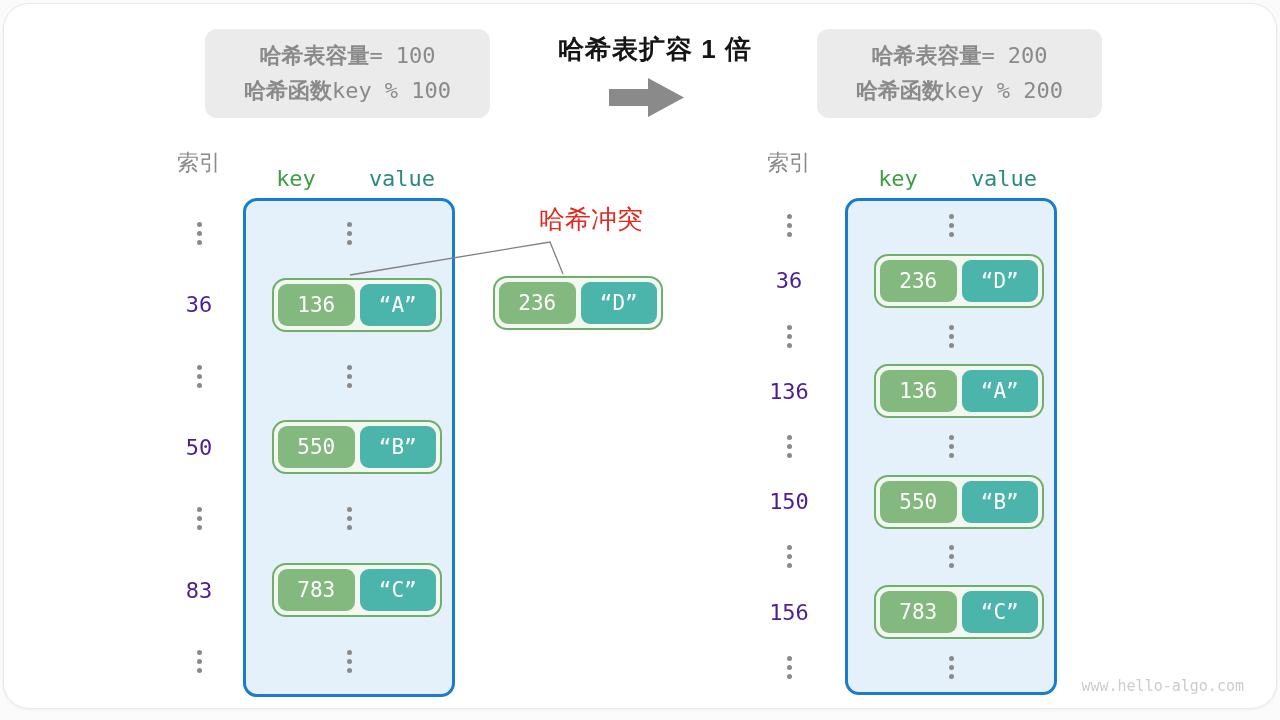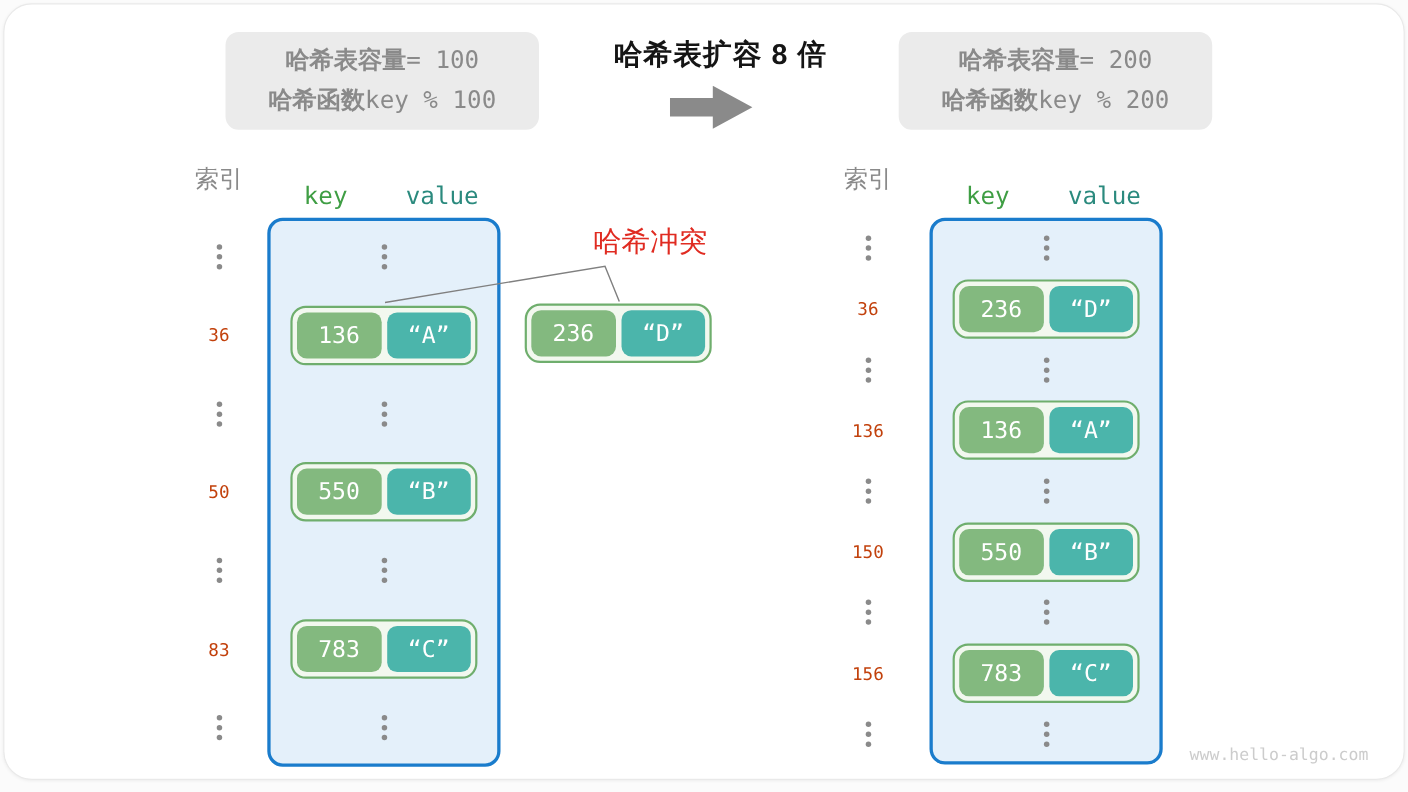--- a/index.html
+++ b/index.html
@@ -58,33 +58,33 @@
   .tw-left{left:155px;width:300px;height:499px;--idxw:88px;}
   .tw-left .bucket-box{left:88px;}
   .tw-right{left:733px;width:324px;height:497px;--idxw:112px;}
   .tw-right .bucket-box{left:112px;}
   .th-left{left:155px;--idxw:88px;}
   .th-right{left:733px;--idxw:112px;}
 
   .trow{flex:1;display:flex;align-items:center;position:relative;}
   .idx-cell{width:var(--idxw);display:flex;justify-content:center;align-items:center;}
   .slot{width:212px;display:flex;justify-content:center;align-items:center;}
-  .idx-label{color:#c2410c;font-size:16px;
+  .idx-label{color:#4c1d95;font-size:22px;
     font-family:"DejaVu Sans Mono","Liberation Mono",monospace;}
 
   
   .dots{display:inline-flex;flex-direction:column;gap:4px;}
   .dots i{width:5px;height:5px;border-radius:50%;background:#8a8a8a;display:block;}
 
   
   .pair{
     width:170px;height:54px;box-sizing:border-box;border-radius:14px;
     border:2px solid var(--pair-border,#6fae6d);
     background:var(--pair-fill,#f2f8ef);
-    display:flex;gap:5px;padding:4px;
+    display:flex;gap:5px;padding:4px;margin-left:16px;
   }
   .pair .cell{
     flex:1;border-radius:9px;display:flex;justify-content:center;align-items:center;
     color:#ffffff;font-size:21px;
     font-family:"DejaVu Sans Mono","Liberation Mono",monospace;
   }
   .pair .key{background:var(--key-green,#83b97f);}
   .pair .val{background:var(--value-teal,#4bb5ab);}
 
   
@@ -109,21 +109,21 @@
   <div class="cap-line">
     <span class="cap-label">哈希表容量</span>
     <span class="cap-value">= 100</span>
   </div>
   <div class="cap-line">
     <span class="cap-label">哈希函数</span>
     <span class="cap-value">key % 100</span>
   </div>
 </div>
 
-<div class="expand-title">哈希表扩容 8 倍</div>
+<div class="expand-title">哈希表扩容 1 倍</div>
 <div class="arrow-wrap">
   <svg width="76" height="40" viewBox="0 0 76 40">
     <polygon points="0,11 39,11 39,0 75,19.5 39,39 39,28 0,28" fill="#8a8a8a"></polygon>
   </svg>
 </div>
 
 <div class="cap-box right">
   <div class="cap-line">
     <span class="cap-label">哈希表容量</span>
     <span class="cap-value">= 200</span>

